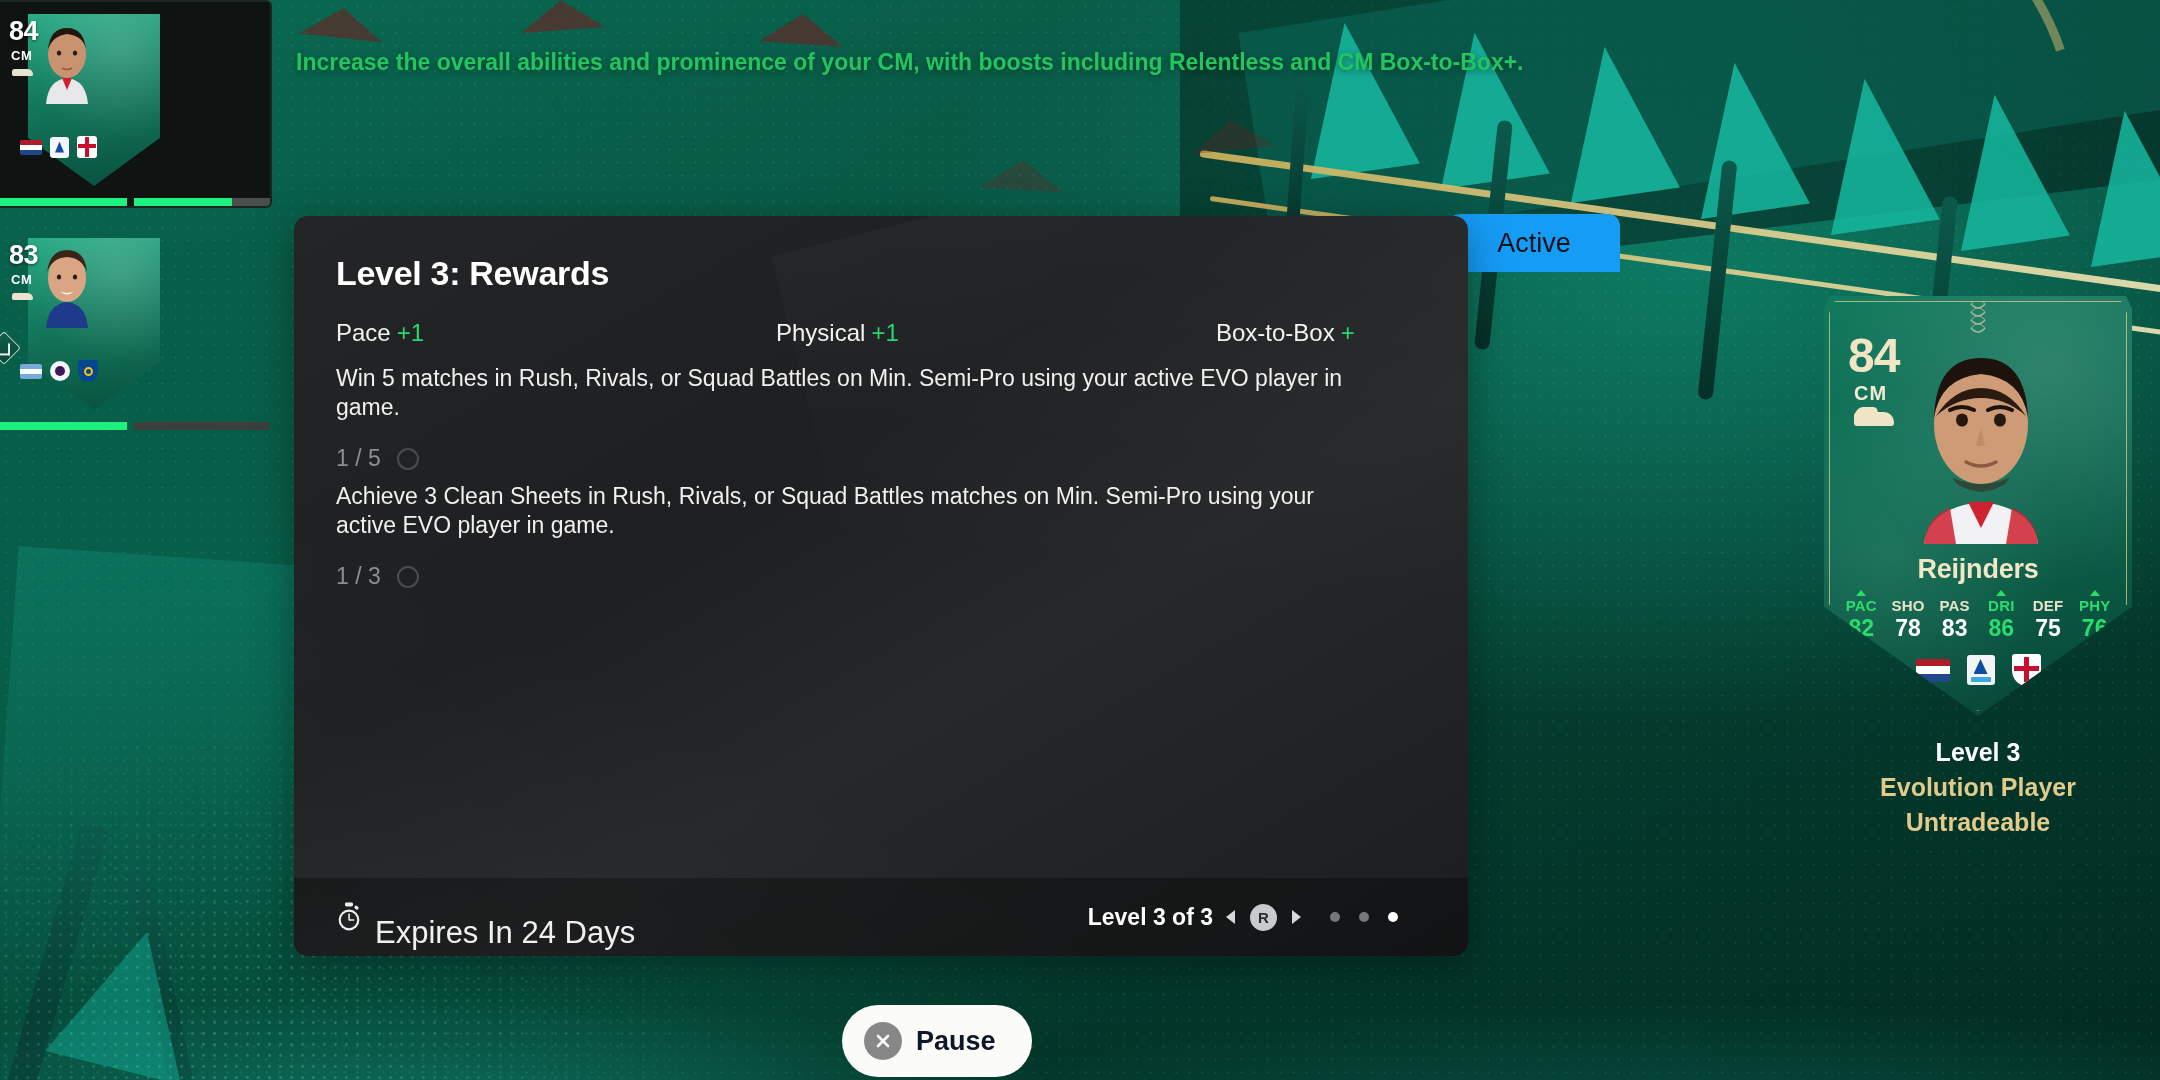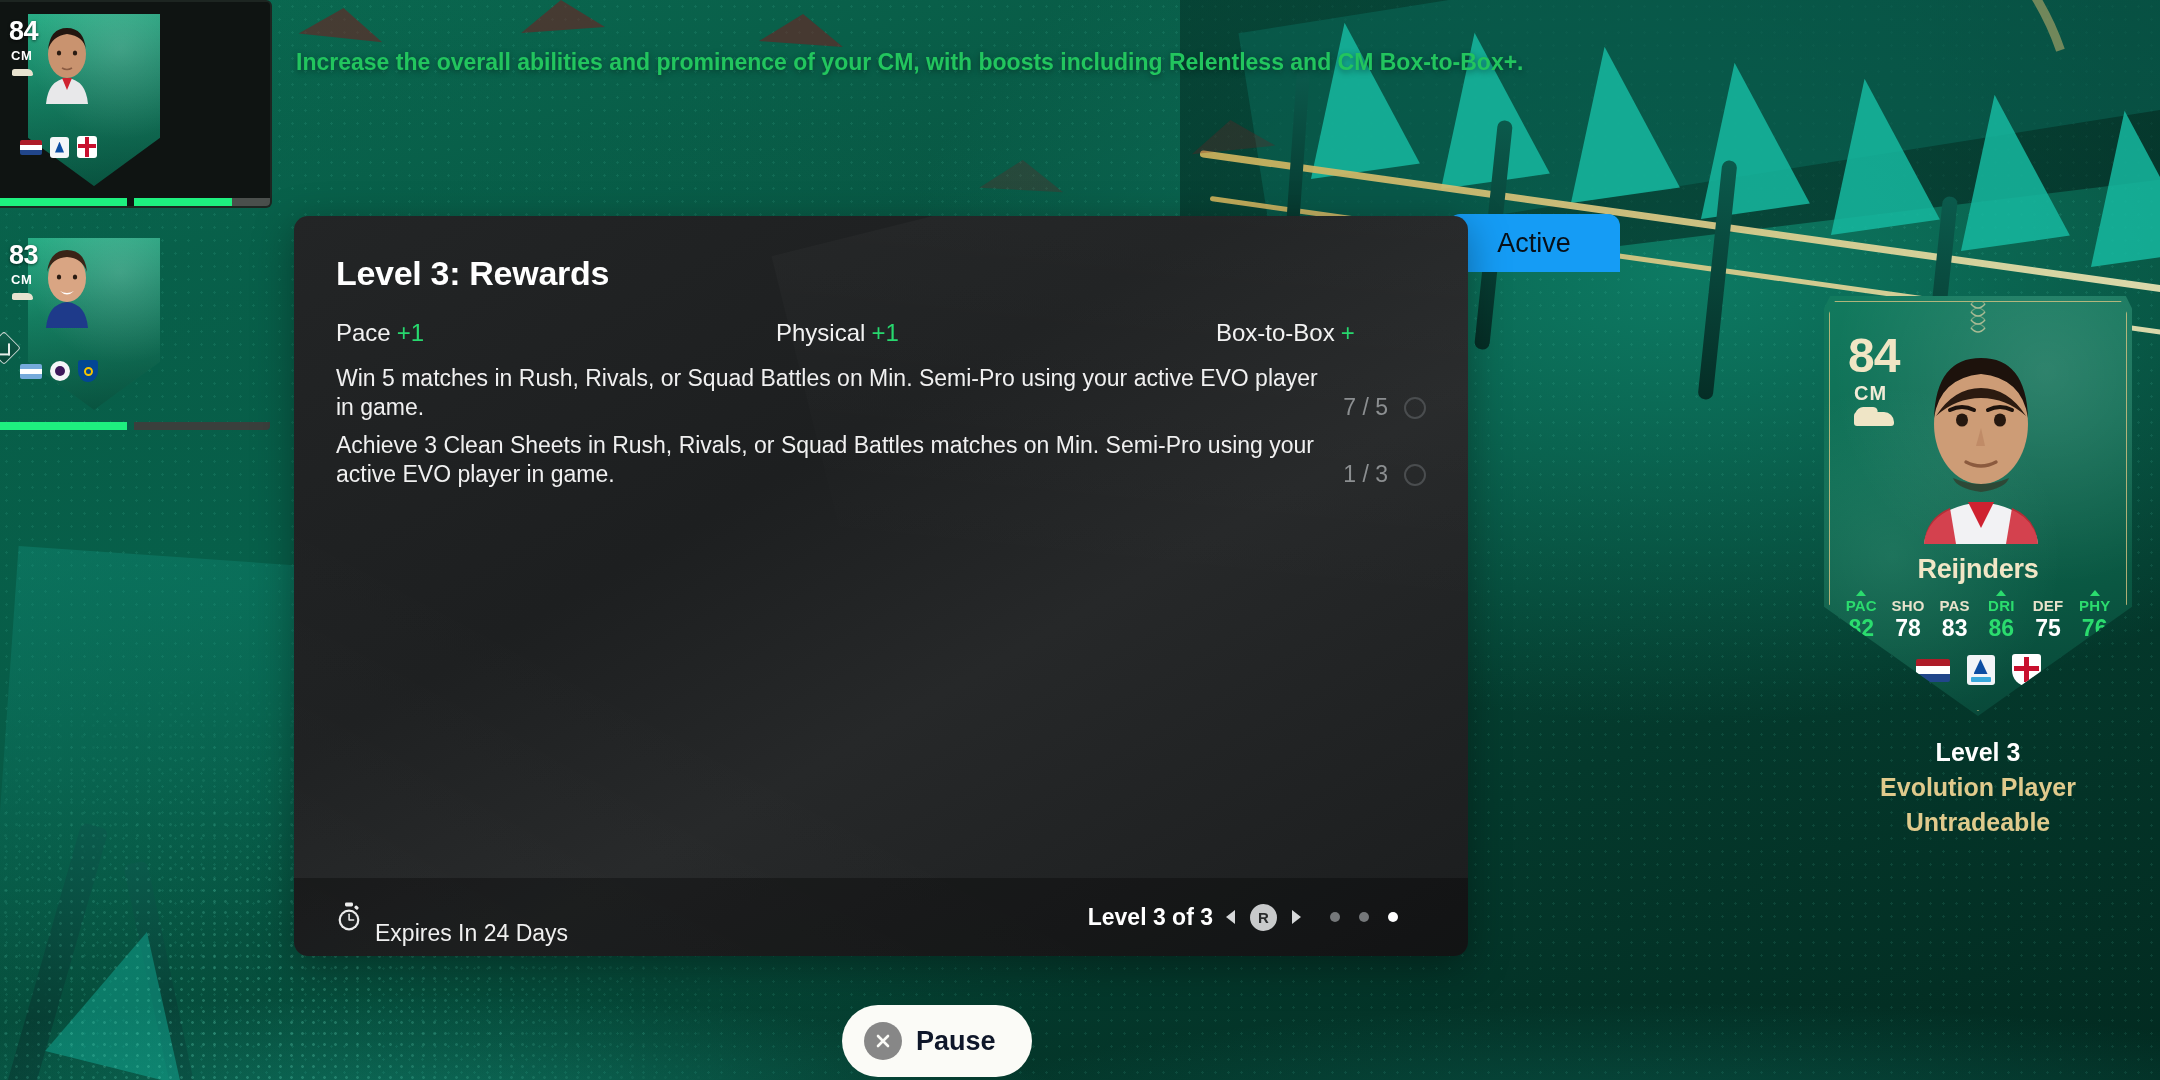--- a/index.html
+++ b/index.html
@@ -176,35 +176,36 @@
 
   .challenges-head {
     margin-top: 42px; display: flex; align-items: center; justify-content: space-between;
   }
   .chal-count { display:flex; align-items:center; gap: 14px; }
   .chal-count .txt { font-size: 30px; color: #8c8f91; font-weight: 700; letter-spacing: 1px; }
   .ring { width: 22px; height: 22px; border-radius: 50%; border: 2px solid #4a4d4f; }
 
   .chal-list { margin-top: 14px; }
   .chal-row {
-    display: flex; align-items: flex-end; justify-content: space-between; gap: 20px;
+    display: flex; align-items: flex-start; justify-content: space-between; gap: 20px;
     padding: 3px 0 7px 0;
+    flex-direction: column;
   }
   .chal-text { font-size: 23px; line-height: 1.24; color: #f0f0f0; max-width: 1010px; }
   .chal-right { display:flex; align-items:center; gap: 16px; padding-top: 4px; flex-shrink:0; }
   .chal-prog { font-size: 23px; color: #8c8f91; white-space: nowrap; }
 
   .panel-footer {
     position: absolute; left: 0; right: 0; bottom: 0; height: 78px;
     background: rgba(0,0,0,0.30);
     display: flex; align-items: center; justify-content: space-between;
     padding: 0 42px;
   }
   .expires { display: flex; align-items: center; gap: 13px; }
-  .expires .lbl { font-size: 23px; color: #f0f0f0; margin-top: 32px; }
+  .expires .lbl { font-size: 31px; color: #f0f0f0; margin-top: 32px; }
   .level-nav { display: flex; align-items: center; gap: 13px; margin-right: 28px; }
   .level-nav .lbl { font-size: 23px; color: #fff; font-weight: 600; }
   .tri-btn {
     width: 0; height: 0; border-top: 7px solid transparent; border-bottom: 7px solid transparent;
   }
   .tri-left  { border-right: 9px solid #d6d8d9; }
   .tri-right { border-left: 9px solid #d6d8d9; }
   .rb {
     width: 27px; height: 27px; border-radius: 50%; background: #c8cacb;
     display:flex; align-items:center; justify-content:center;
@@ -456,21 +457,21 @@
         <div class="reward">
           <span>Box-to-Box</span><span class="val">+</span>
         </div>
       </div>
 
 
       <div class="chal-list">
         <div class="chal-row">
           <div class="chal-text">Win 5 matches in Rush, Rivals, or Squad Battles on Min. Semi-Pro using your active EVO player in game.</div>
           <div class="chal-right">
-            <span class="chal-prog">7 / 5</span>
+            <span class="chal-prog">1 / 5</span>
             <span class="ring"></span>
           </div>
         </div>
         <div class="chal-row">
           <div class="chal-text">Achieve 3 Clean Sheets in Rush, Rivals, or Squad Battles matches on Min. Semi-Pro using your active EVO player in game.</div>
           <div class="chal-right">
             <span class="chal-prog">1 / 3</span>
             <span class="ring"></span>
           </div>
         </div>

